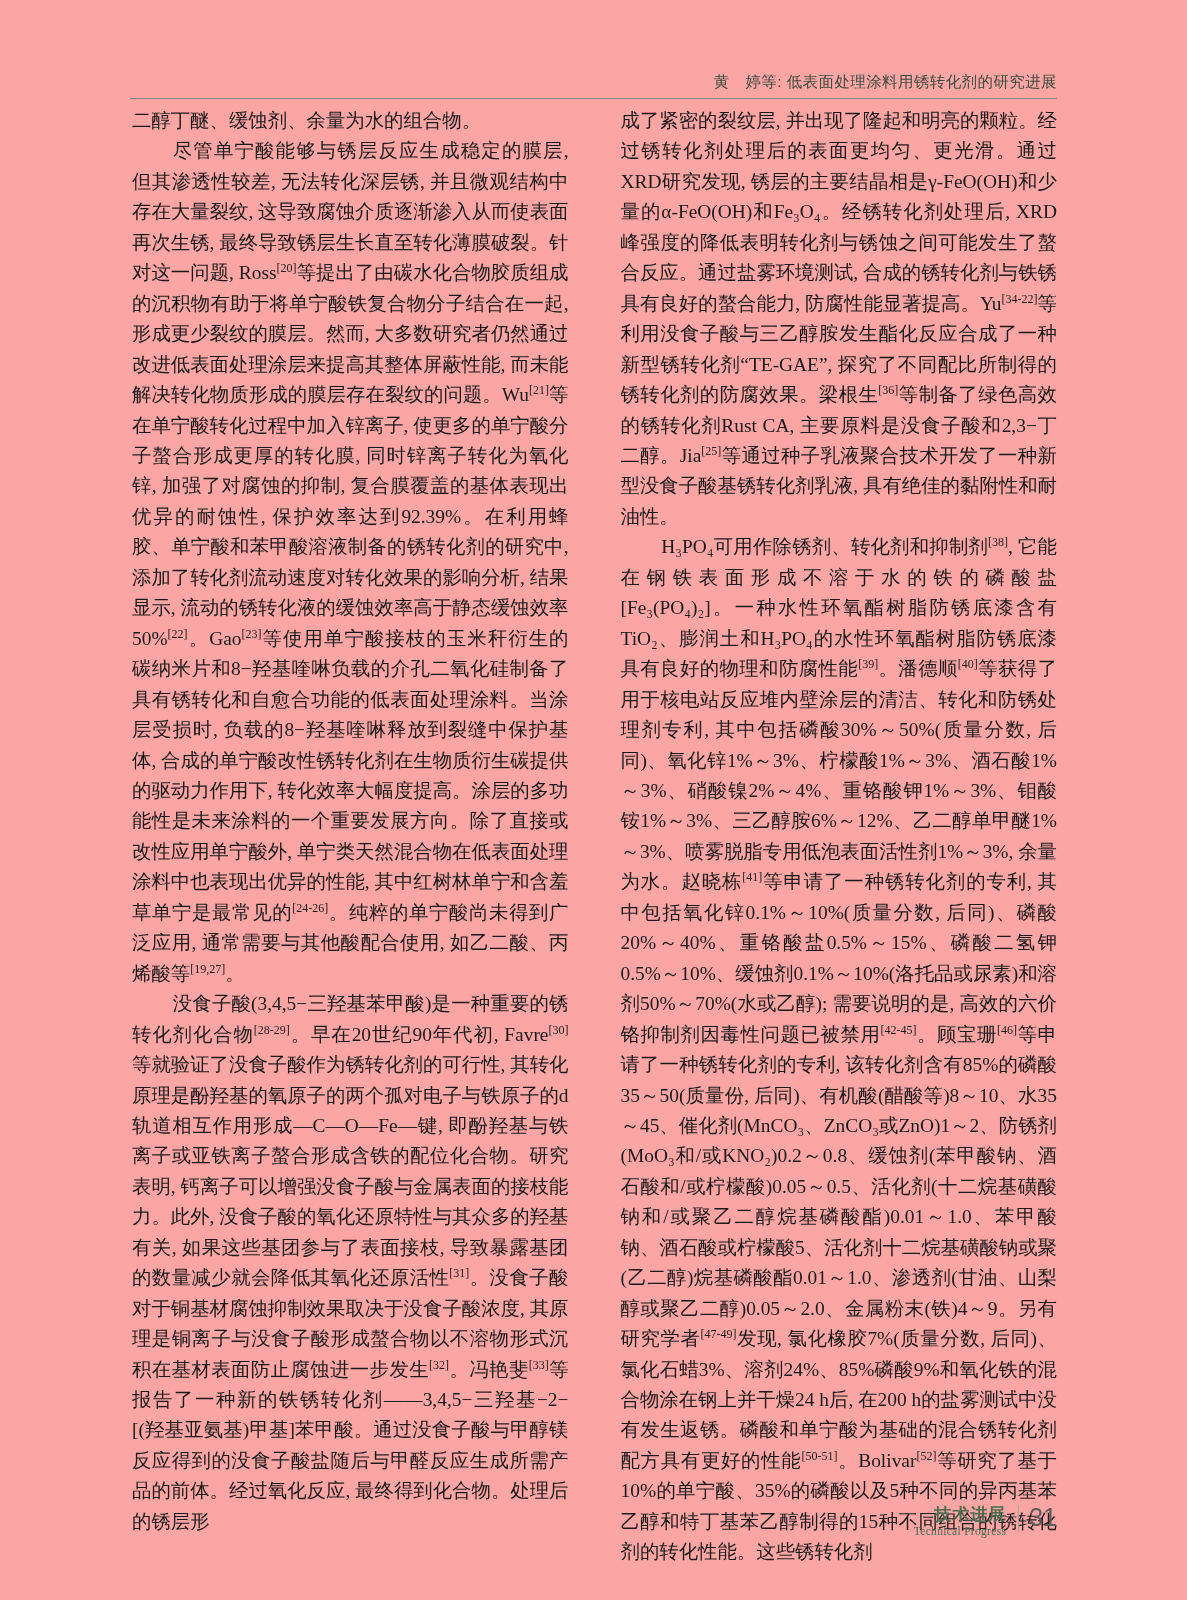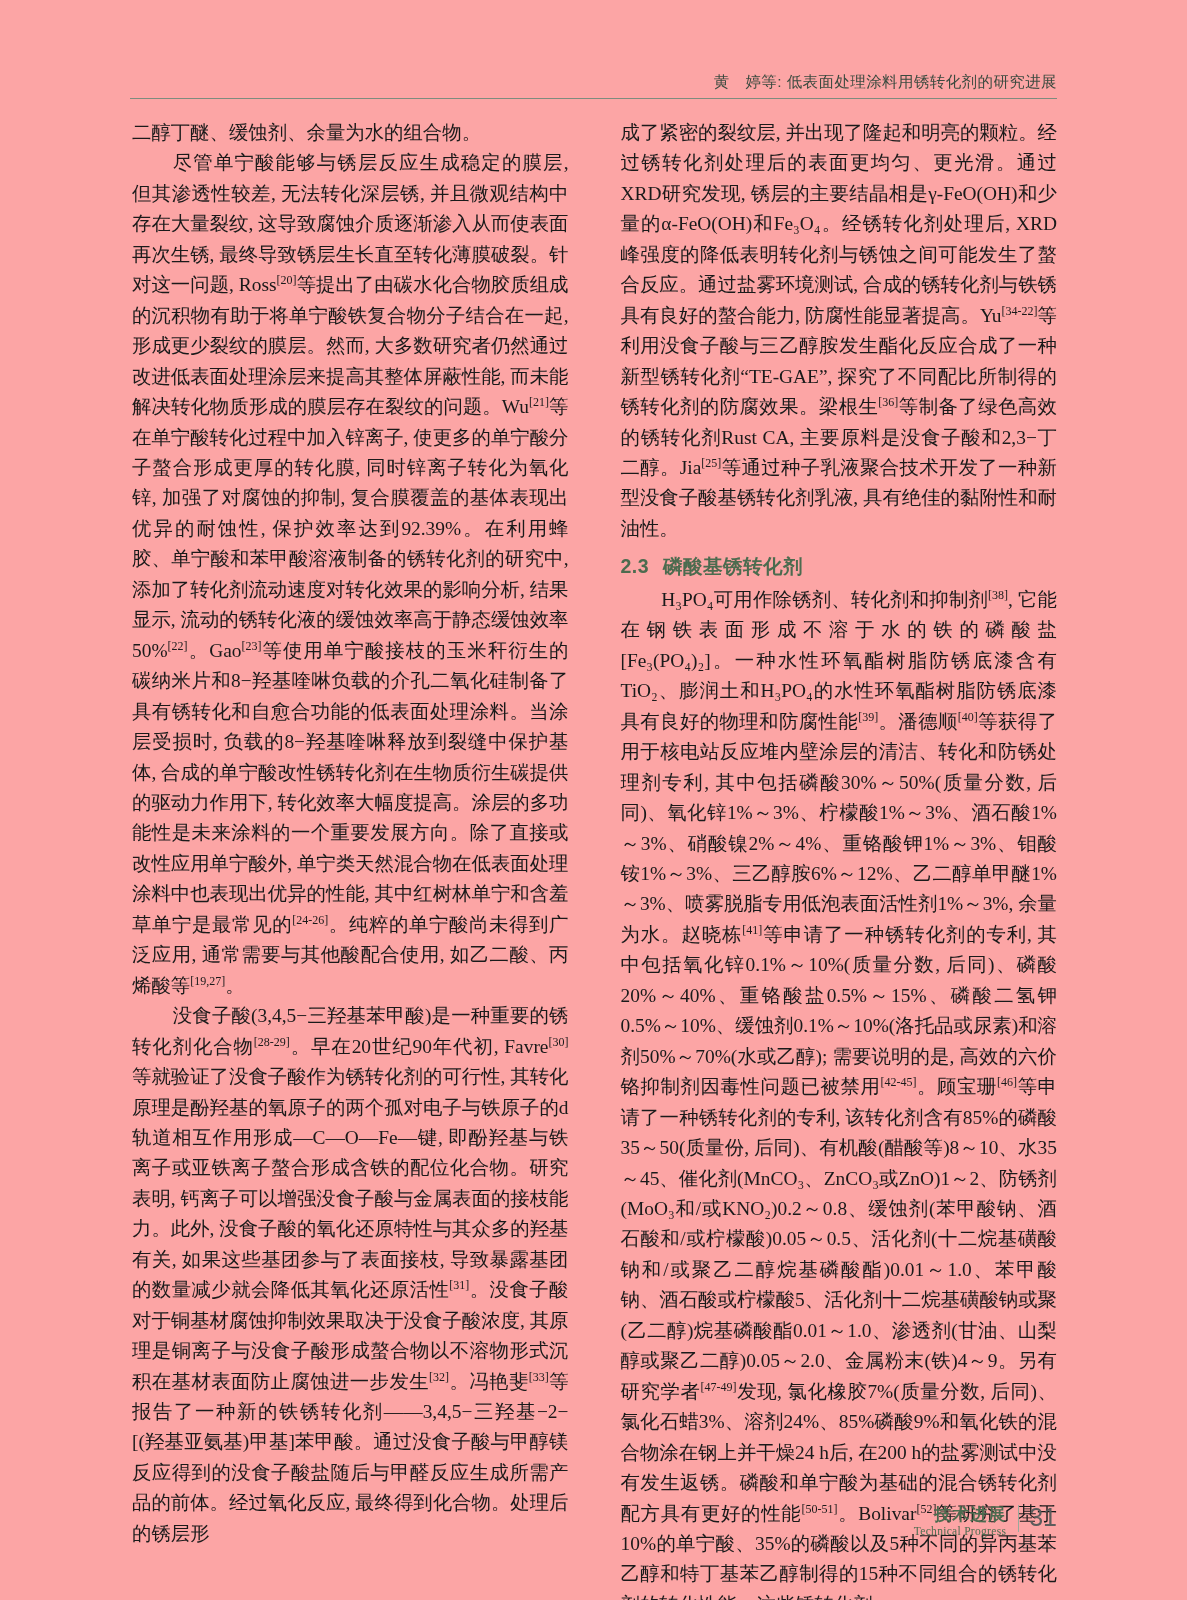--- a/index.html
+++ b/index.html
@@ -41,21 +41,21 @@
   .header-rule {
     position: absolute;
     left: 0;
     right: 0;
     top: 26px;
     border-bottom: 1.2px solid #7d8c7e;
   }
   
   .columns {
     position: absolute;
-    top: 118px;
+    top: 106px;
     left: 132px;
     width: 925px;
     height: 1330px;
     display: flex;
     gap: 52px;
   }
   .col {
     width: 443px;
     font-size: 19.4px;
     line-height: 1.57;
@@ -135,23 +135,20 @@
   <div class="columns">
 
     <div class="col">
       <p>二醇丁醚、缓蚀剂、余量为水的组合物。</p>
       <p class="ind">尽管单宁酸能够与锈层反应生成稳定的膜层, 但其渗透性较差, 无法转化深层锈, 并且微观结构中存在大量裂纹, 这导致腐蚀介质逐渐渗入从而使表面再次生锈, 最终导致锈层生长直至转化薄膜破裂。针对这一问题, Ross<sup>[20]</sup>等提出了由碳水化合物胶质组成的沉积物有助于将单宁酸铁复合物分子结合在一起, 形成更少裂纹的膜层。然而, 大多数研究者仍然通过改进低表面处理涂层来提高其整体屏蔽性能, 而未能解决转化物质形成的膜层存在裂纹的问题。Wu<sup>[21]</sup>等在单宁酸转化过程中加入锌离子, 使更多的单宁酸分子螯合形成更厚的转化膜, 同时锌离子转化为氧化锌, 加强了对腐蚀的抑制, 复合膜覆盖的基体表现出优异的耐蚀性, 保护效率达到92.39%。在利用蜂胶、单宁酸和苯甲酸溶液制备的锈转化剂的研究中, 添加了转化剂流动速度对转化效果的影响分析, 结果显示, 流动的锈转化液的缓蚀效率高于静态缓蚀效率50%<sup>[22]</sup>。Gao<sup>[23]</sup>等使用单宁酸接枝的玉米秆衍生的碳纳米片和8−羟基喹啉负载的介孔二氧化硅制备了具有锈转化和自愈合功能的低表面处理涂料。当涂层受损时, 负载的8−羟基喹啉释放到裂缝中保护基体, 合成的单宁酸改性锈转化剂在生物质衍生碳提供的驱动力作用下, 转化效率大幅度提高。涂层的多功能性是未来涂料的一个重要发展方向。除了直接或改性应用单宁酸外, 单宁类天然混合物在低表面处理涂料中也表现出优异的性能, 其中红树林单宁和含羞草单宁是最常见的<sup>[24-26]</sup>。纯粹的单宁酸尚未得到广泛应用, 通常需要与其他酸配合使用, 如乙二酸、丙烯酸等<sup>[19,27]</sup>。</p>
       <p class="ind">没食子酸(3,4,5−三羟基苯甲酸)是一种重要的锈转化剂化合物<sup>[28-29]</sup>。早在20世纪90年代初, Favre<sup>[30]</sup>等就验证了没食子酸作为锈转化剂的可行性, 其转化原理是酚羟基的氧原子的两个孤对电子与铁原子的d轨道相互作用形成—C—O—Fe—键, 即酚羟基与铁离子或亚铁离子螯合形成含铁的配位化合物。研究表明, 钙离子可以增强没食子酸与金属表面的接枝能力。此外, 没食子酸的氧化还原特性与其众多的羟基有关, 如果这些基团参与了表面接枝, 导致暴露基团的数量减少就会降低其氧化还原活性<sup>[31]</sup>。没食子酸对于铜基材腐蚀抑制效果取决于没食子酸浓度, 其原理是铜离子与没食子酸形成螯合物以不溶物形式沉积在基材表面防止腐蚀进一步发生<sup>[32]</sup>。冯艳斐<sup>[33]</sup>等报告了一种新的铁锈转化剂——3,4,5−三羟基−2−[(羟基亚氨基)甲基]苯甲酸。通过没食子酸与甲醇镁反应得到的没食子酸盐随后与甲醛反应生成所需产品的前体。经过氧化反应, 最终得到化合物。处理后的锈层形</p>
     </div>
 
     <div class="col">
       <p>成了紧密的裂纹层, 并出现了隆起和明亮的颗粒。经过锈转化剂处理后的表面更均匀、更光滑。通过XRD研究发现, 锈层的主要结晶相是γ-FeO(OH)和少量的α-FeO(OH)和Fe₃O₄。经锈转化剂处理后, XRD峰强度的降低表明转化剂与锈蚀之间可能发生了螯合反应。通过盐雾环境测试, 合成的锈转化剂与铁锈具有良好的螯合能力, 防腐性能显著提高。Yu<sup>[34-22]</sup>等利用没食子酸与三乙醇胺发生酯化反应合成了一种新型锈转化剂“TE-GAE”, 探究了不同配比所制得的锈转化剂的防腐效果。梁根生<sup>[36]</sup>等制备了绿色高效的锈转化剂Rust CA, 主要原料是没食子酸和2,3−丁二醇。Jia<sup>[25]</sup>等通过种子乳液聚合技术开发了一种新型没食子酸基锈转化剂乳液, 具有绝佳的黏附性和耐油性。</p>
-      <div class="sec">
-        <span class="num">2.3</span><span>磷酸基锈转化剂</span>
-      </div>
       <p class="ind">H₃PO₄可用作除锈剂、转化剂和抑制剂<sup>[38]</sup>, 它能在钢铁表面形成不溶于水的铁的磷酸盐[Fe₃(PO₄)₂]。一种水性环氧酯树脂防锈底漆含有TiO₂、膨润土和H₃PO₄的水性环氧酯树脂防锈底漆具有良好的物理和防腐性能<sup>[39]</sup>。潘德顺<sup>[40]</sup>等获得了用于核电站反应堆内壁涂层的清洁、转化和防锈处理剂专利, 其中包括磷酸30%～50%(质量分数, 后同)、氧化锌1%～3%、柠檬酸1%～3%、酒石酸1%～3%、硝酸镍2%～4%、重铬酸钾1%～3%、钼酸铵1%～3%、三乙醇胺6%～12%、乙二醇单甲醚1%～3%、喷雾脱脂专用低泡表面活性剂1%～3%, 余量为水。赵晓栋<sup>[41]</sup>等申请了一种锈转化剂的专利, 其中包括氧化锌0.1%～10%(质量分数, 后同)、磷酸20%～40%、重铬酸盐0.5%～15%、磷酸二氢钾0.5%～10%、缓蚀剂0.1%～10%(洛托品或尿素)和溶剂50%～70%(水或乙醇); 需要说明的是, 高效的六价铬抑制剂因毒性问题已被禁用<sup>[42-45]</sup>。顾宝珊<sup>[46]</sup>等申请了一种锈转化剂的专利, 该转化剂含有85%的磷酸35～50(质量份, 后同)、有机酸(醋酸等)8～10、水35～45、催化剂(MnCO₃、ZnCO₃或ZnO)1～2、防锈剂(MoO₃和/或KNO₂)0.2～0.8、缓蚀剂(苯甲酸钠、酒石酸和/或柠檬酸)0.05～0.5、活化剂(十二烷基磺酸钠和/或聚乙二醇烷基磷酸酯)0.01～1.0、苯甲酸钠、酒石酸或柠檬酸5、活化剂十二烷基磺酸钠或聚(乙二醇)烷基磷酸酯0.01～1.0、渗透剂(甘油、山梨醇或聚乙二醇)0.05～2.0、金属粉末(铁)4～9。另有研究学者<sup>[47-49]</sup>发现, 氯化橡胶7%(质量分数, 后同)、氯化石蜡3%、溶剂24%、85%磷酸9%和氧化铁的混合物涂在钢上并干燥24 h后, 在200 h的盐雾测试中没有发生返锈。磷酸和单宁酸为基础的混合锈转化剂配方具有更好的性能<sup>[50-51]</sup>。Bolivar<sup>[52]</sup>等研究了基于10%的单宁酸、35%的磷酸以及5种不同的异丙基苯乙醇和特丁基苯乙醇制得的15种不同组合的锈转化剂的转化性能。这些锈转化剂</p>
     </div>
 
   </div>
 
   <div class="footer">
     <div class="footer-text">
       <div class="footer-cn">技术进展</div>
       <div class="footer-en">Technical Progress</div>
     </div>

